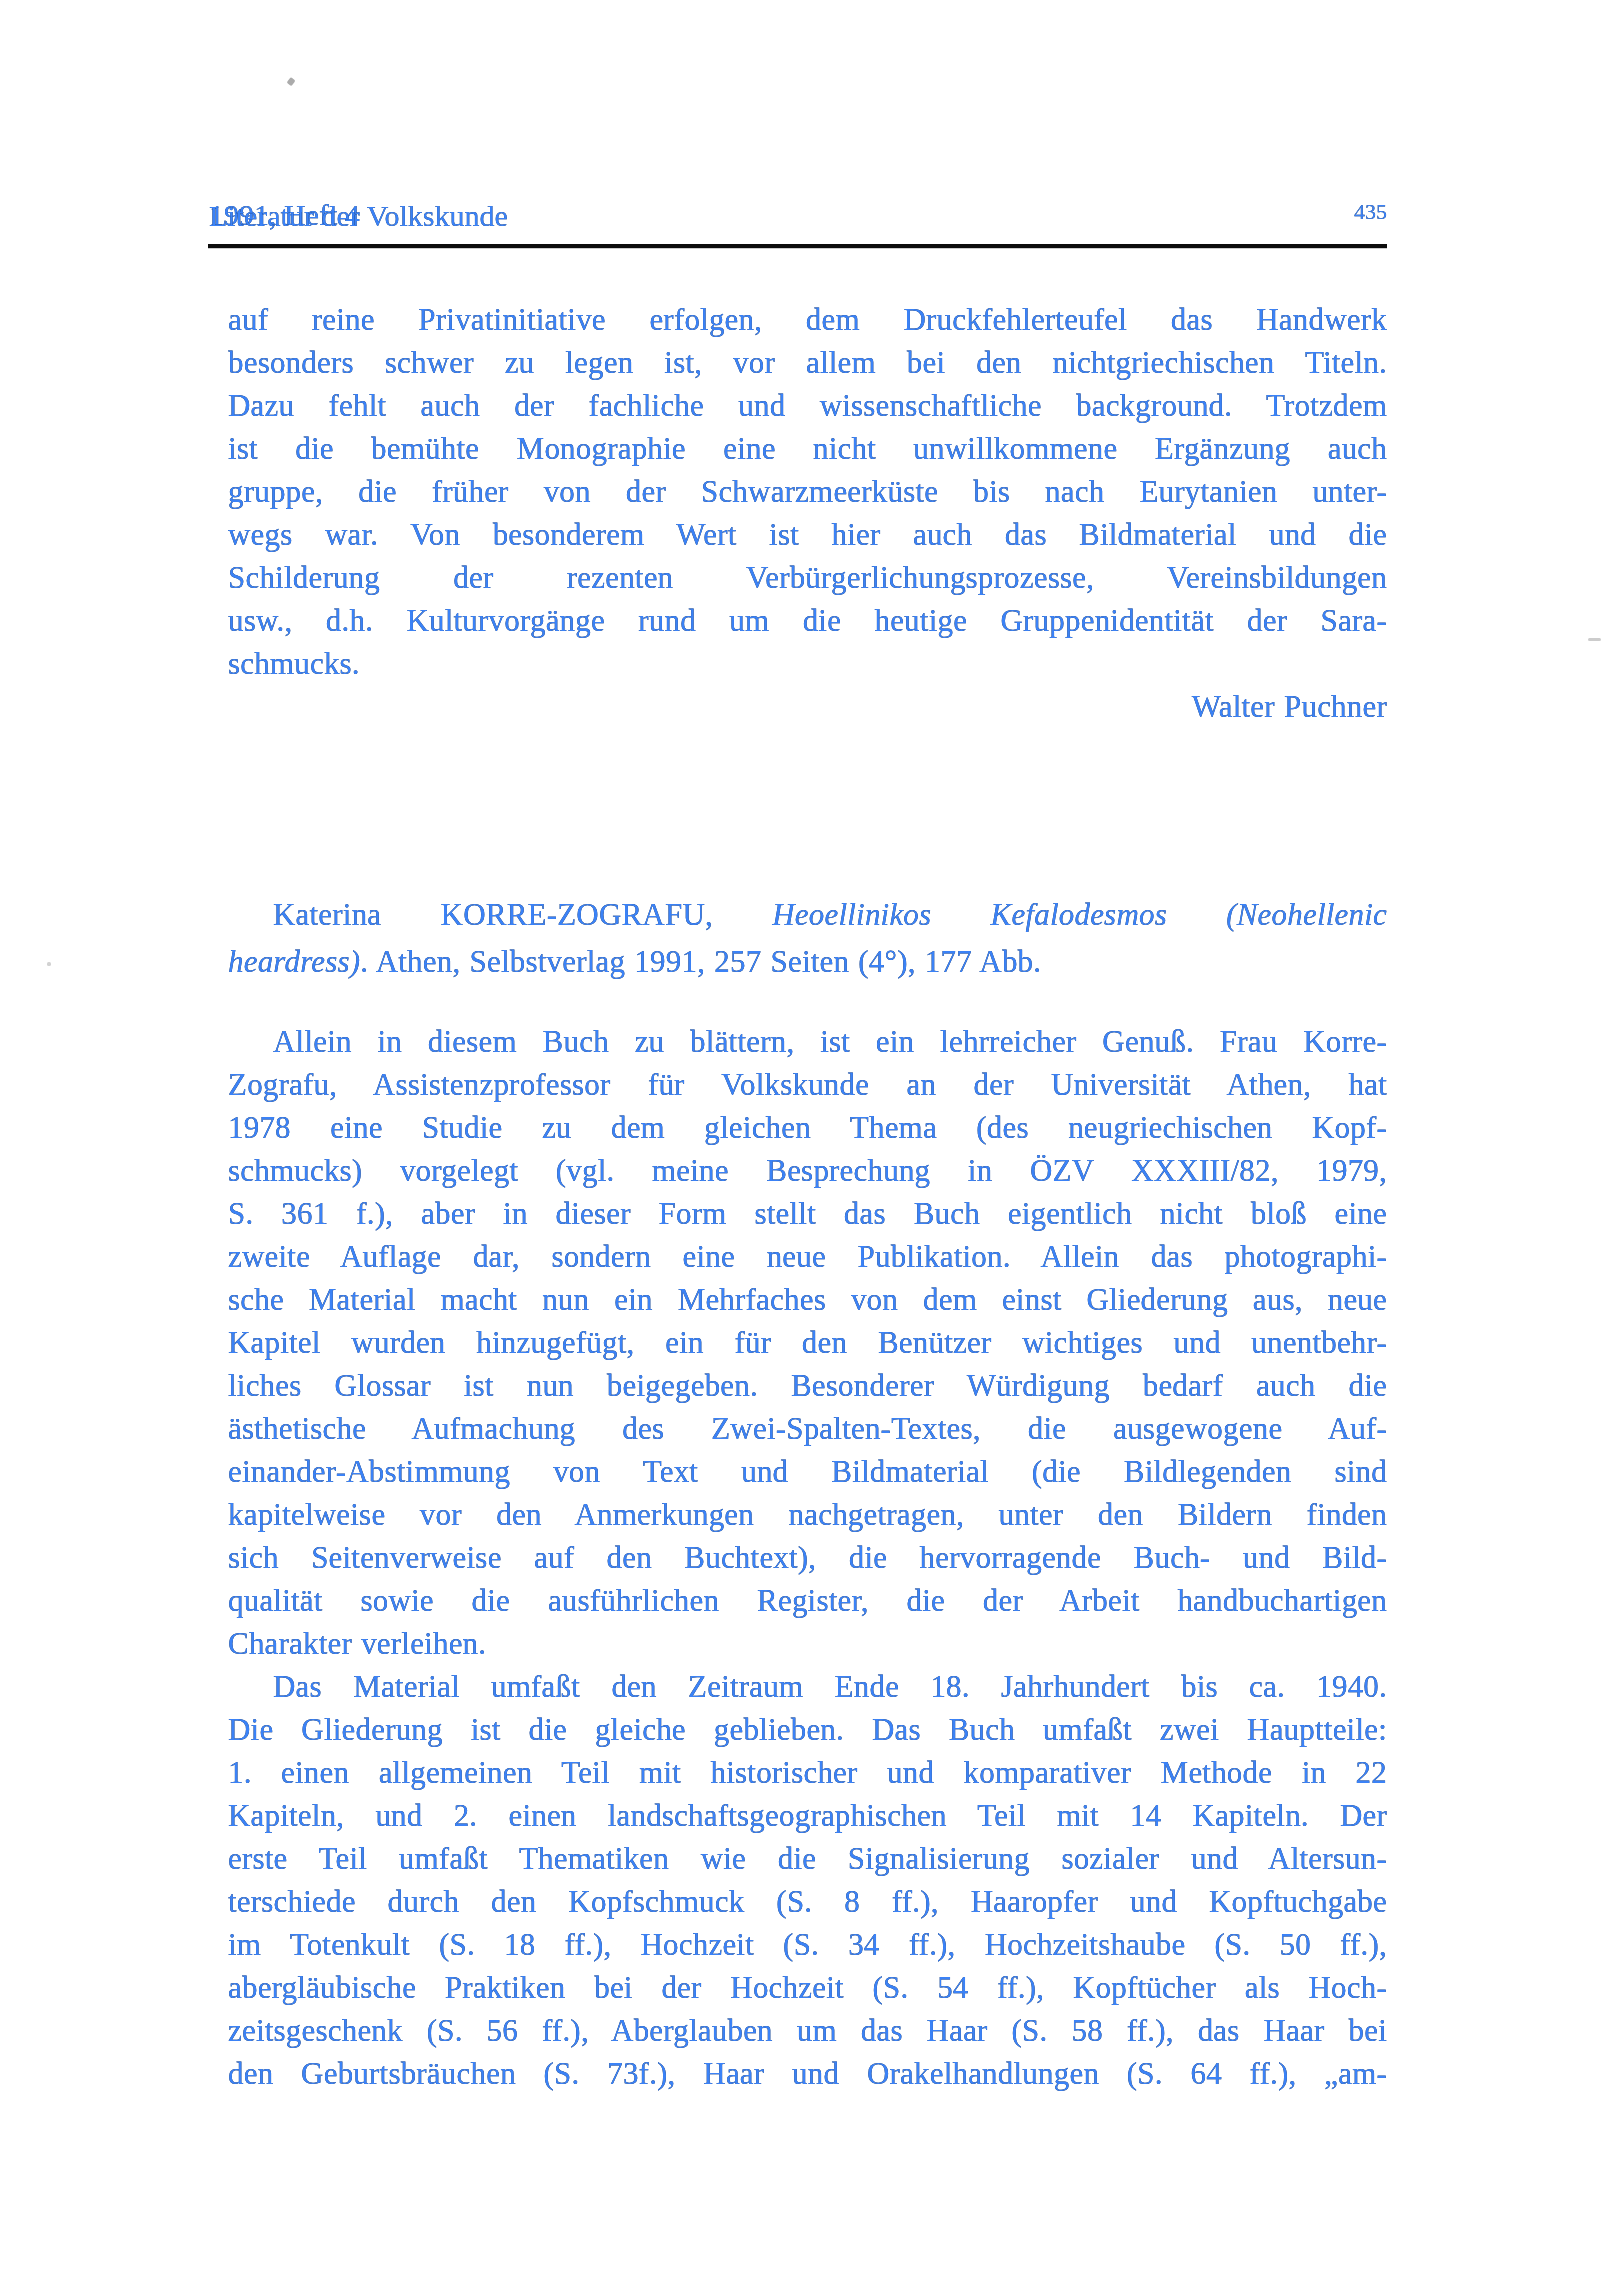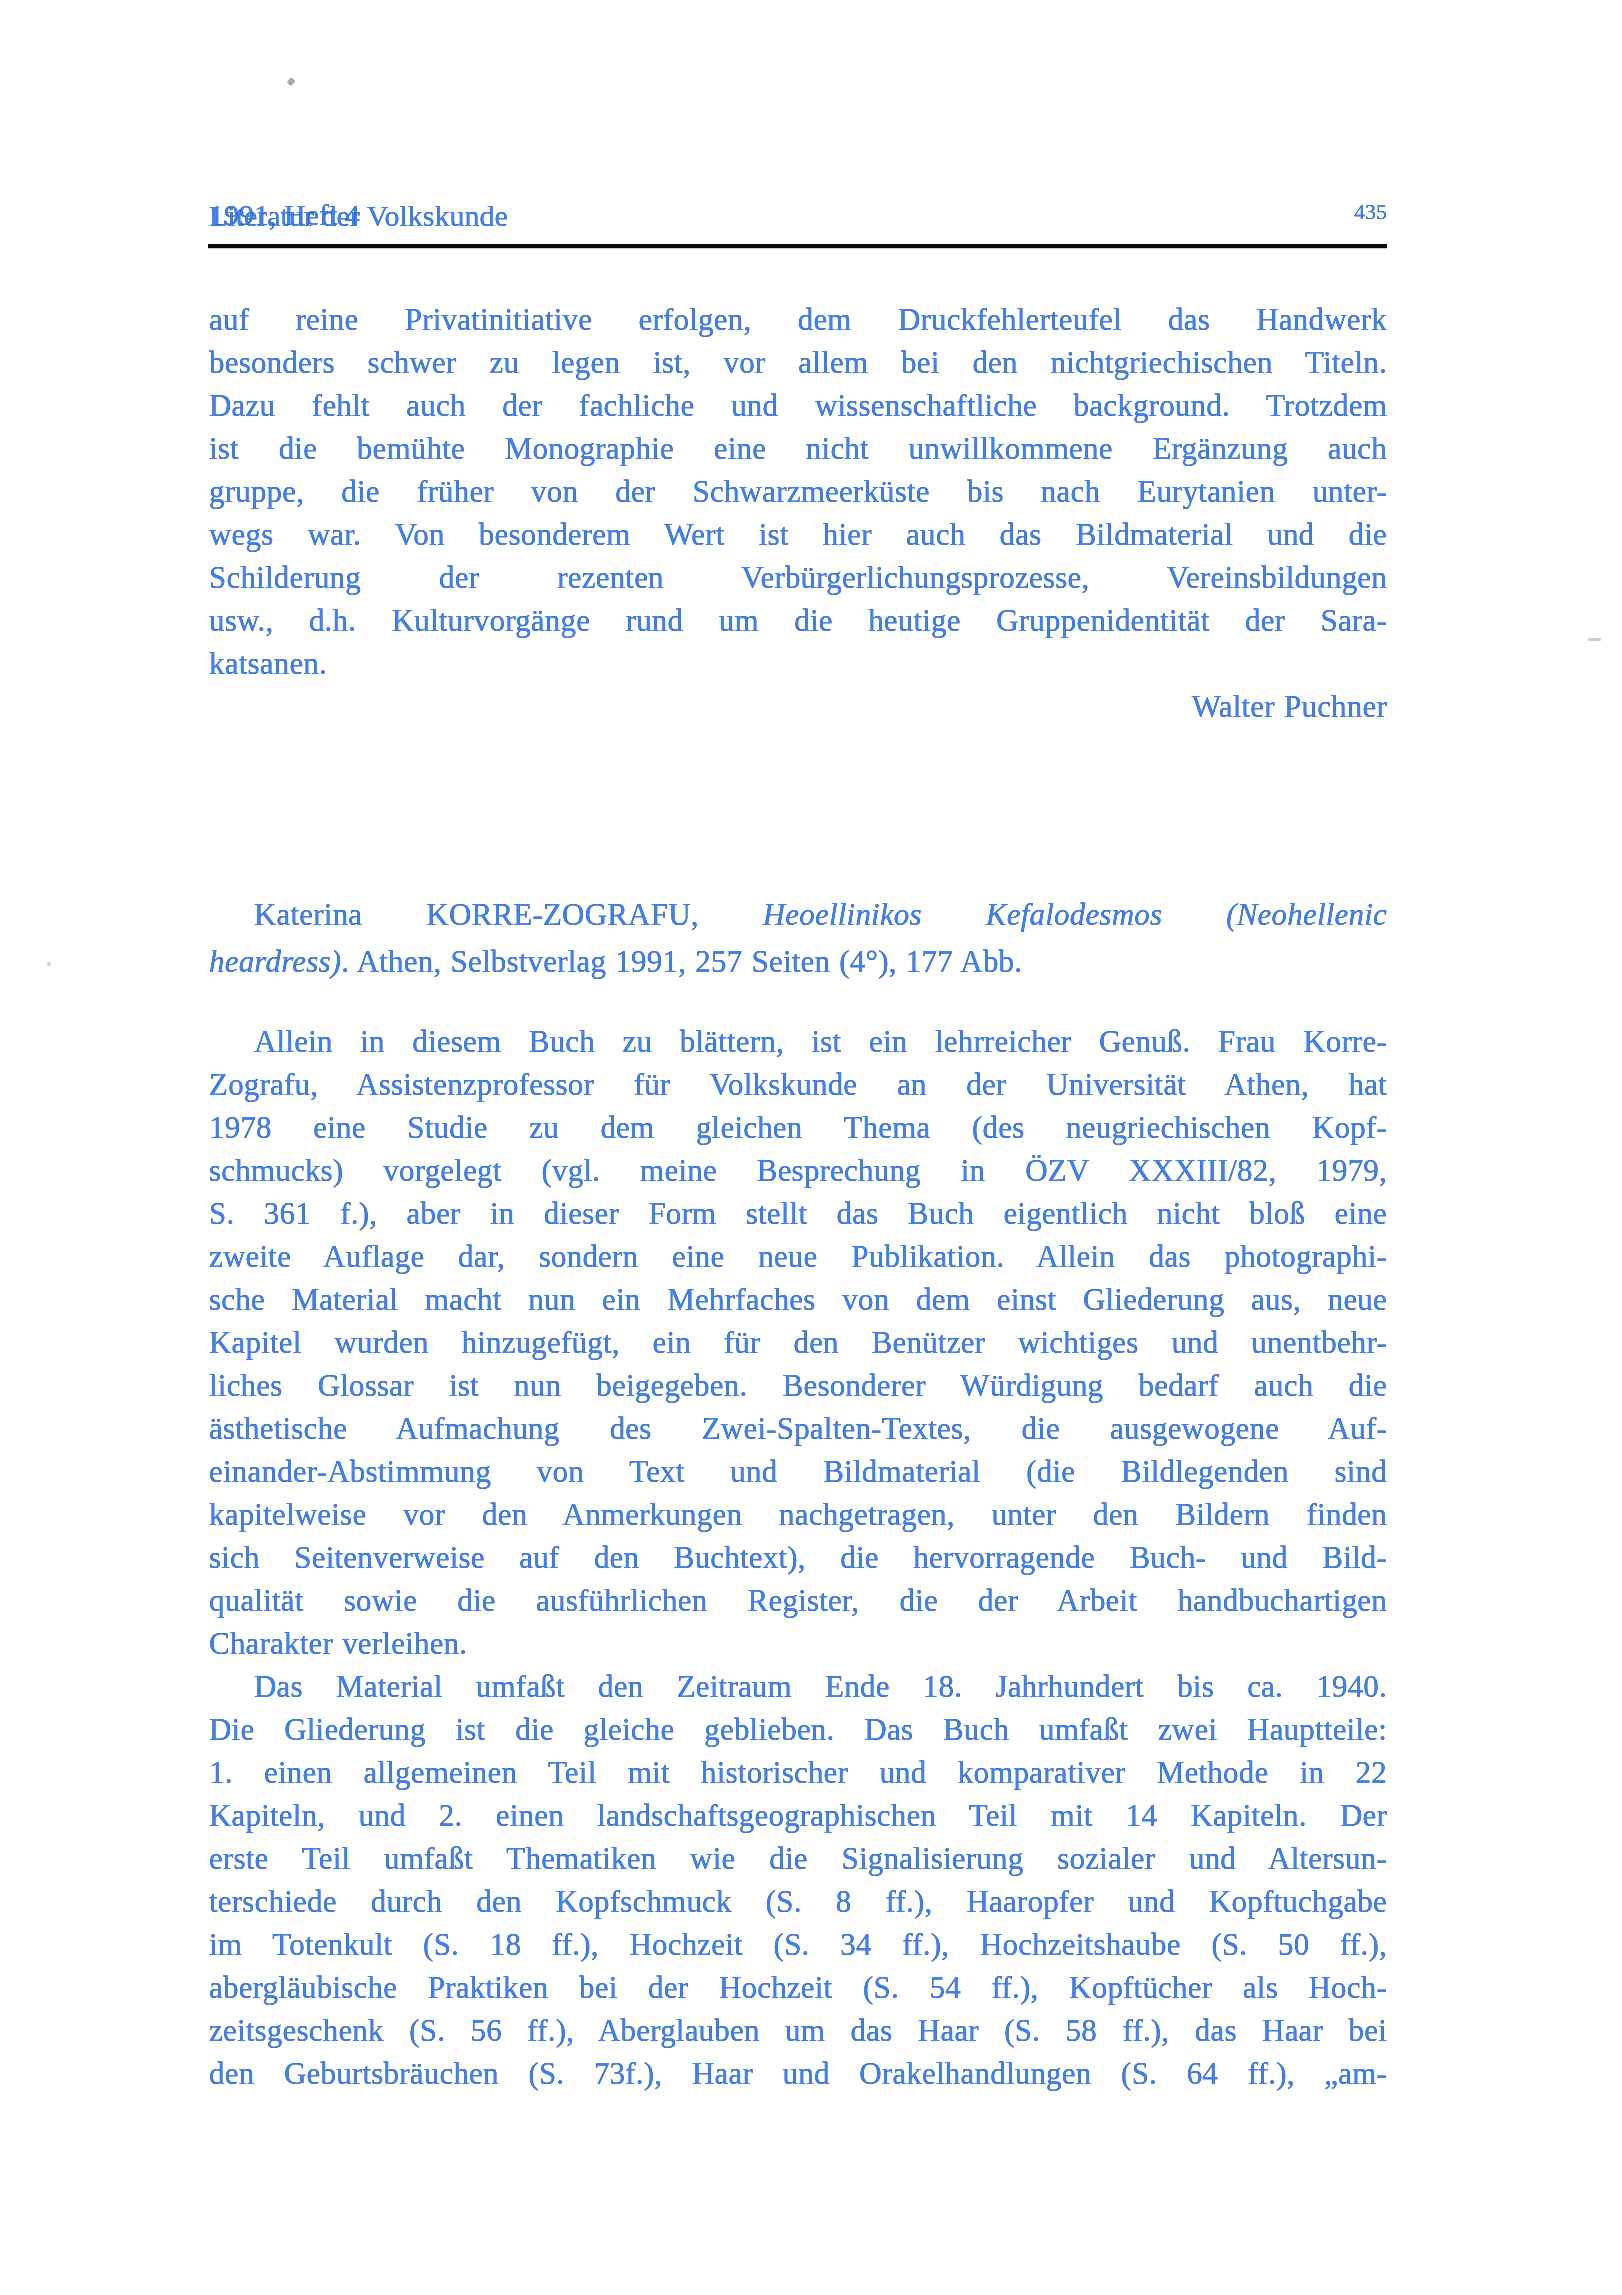--- a/index.html
+++ b/index.html
@@ -31,21 +31,21 @@
   .textblock{
     font-size:31px;
     line-height:43px;
     letter-spacing:0.2px;
     word-spacing:1.2px;
     text-shadow:0 0 0.6px rgba(0,0,0,.88);
   }
   .para1{top:298px;}
   .heading{top:891px;line-height:47px;}
   .bodyblock{top:1020px;}
-  .line{text-align:justify;text-align-last:justify;}
+  .line{text-align:justify;text-align-last:justify;margin-left:19px;}
   .line.lastline{text-align-last:left;}
   .line.indent{text-indent:45px;}
   .sig{text-align:right;}
   .it{font-style:italic;}
   
   .speck{position:absolute;background:#8f8f8f;border-radius:1.6px;}
   .speck.s1{left:288px;top:78px;width:5.7px;height:7.3px;transform:rotate(38deg);opacity:.75;}
   .speck.s2{left:1588px;top:638px;width:13px;height:3.2px;opacity:.45;}
   .speck.s3{left:47px;top:962px;width:4px;height:4px;opacity:.4;}
 </style>
@@ -63,21 +63,21 @@
 
   <div class="content textblock para1">
     <div class="line">auf reine Privatinitiative erfolgen, dem Druckfehlerteufel das Handwerk</div>
     <div class="line">besonders schwer zu legen ist, vor allem bei den nichtgriechischen Titeln.</div>
     <div class="line">Dazu fehlt auch der fachliche und wissenschaftliche background. Trotzdem</div>
     <div class="line">ist die bemühte Monographie eine nicht unwillkommene Ergänzung auch</div>
     <div class="line">gruppe, die früher von der Schwarzmeerküste bis nach Eurytanien unter-</div>
     <div class="line">wegs war. Von besonderem Wert ist hier auch das Bildmaterial und die</div>
     <div class="line">Schilderung der rezenten Verbürgerlichungsprozesse, Vereinsbildungen</div>
     <div class="line">usw., d.h. Kulturvorgänge rund um die heutige Gruppenidentität der Sara-</div>
-    <div class="line lastline">katsanen.</div>
+    <div class="line lastline">schmucks.</div>
     <div class="sig">Walter Puchner</div>
   </div>
 
   <div class="content textblock heading">
     <div class="line indent"><span>Katerina KORRE-ZOGRAFU, </span><span class="it">Heoellinikos Kefalodesmos (Neohellenic</span></div>
     <div class="line lastline"><span class="it">heardress)</span><span>. Athen, Selbstverlag 1991, 257 Seiten (4°), 177 Abb.</span></div>
   </div>
 
   <div class="content textblock bodyblock">
     <div class="line indent">Allein in diesem Buch zu blättern, ist ein lehrreicher Genuß. Frau Korre-</div>

